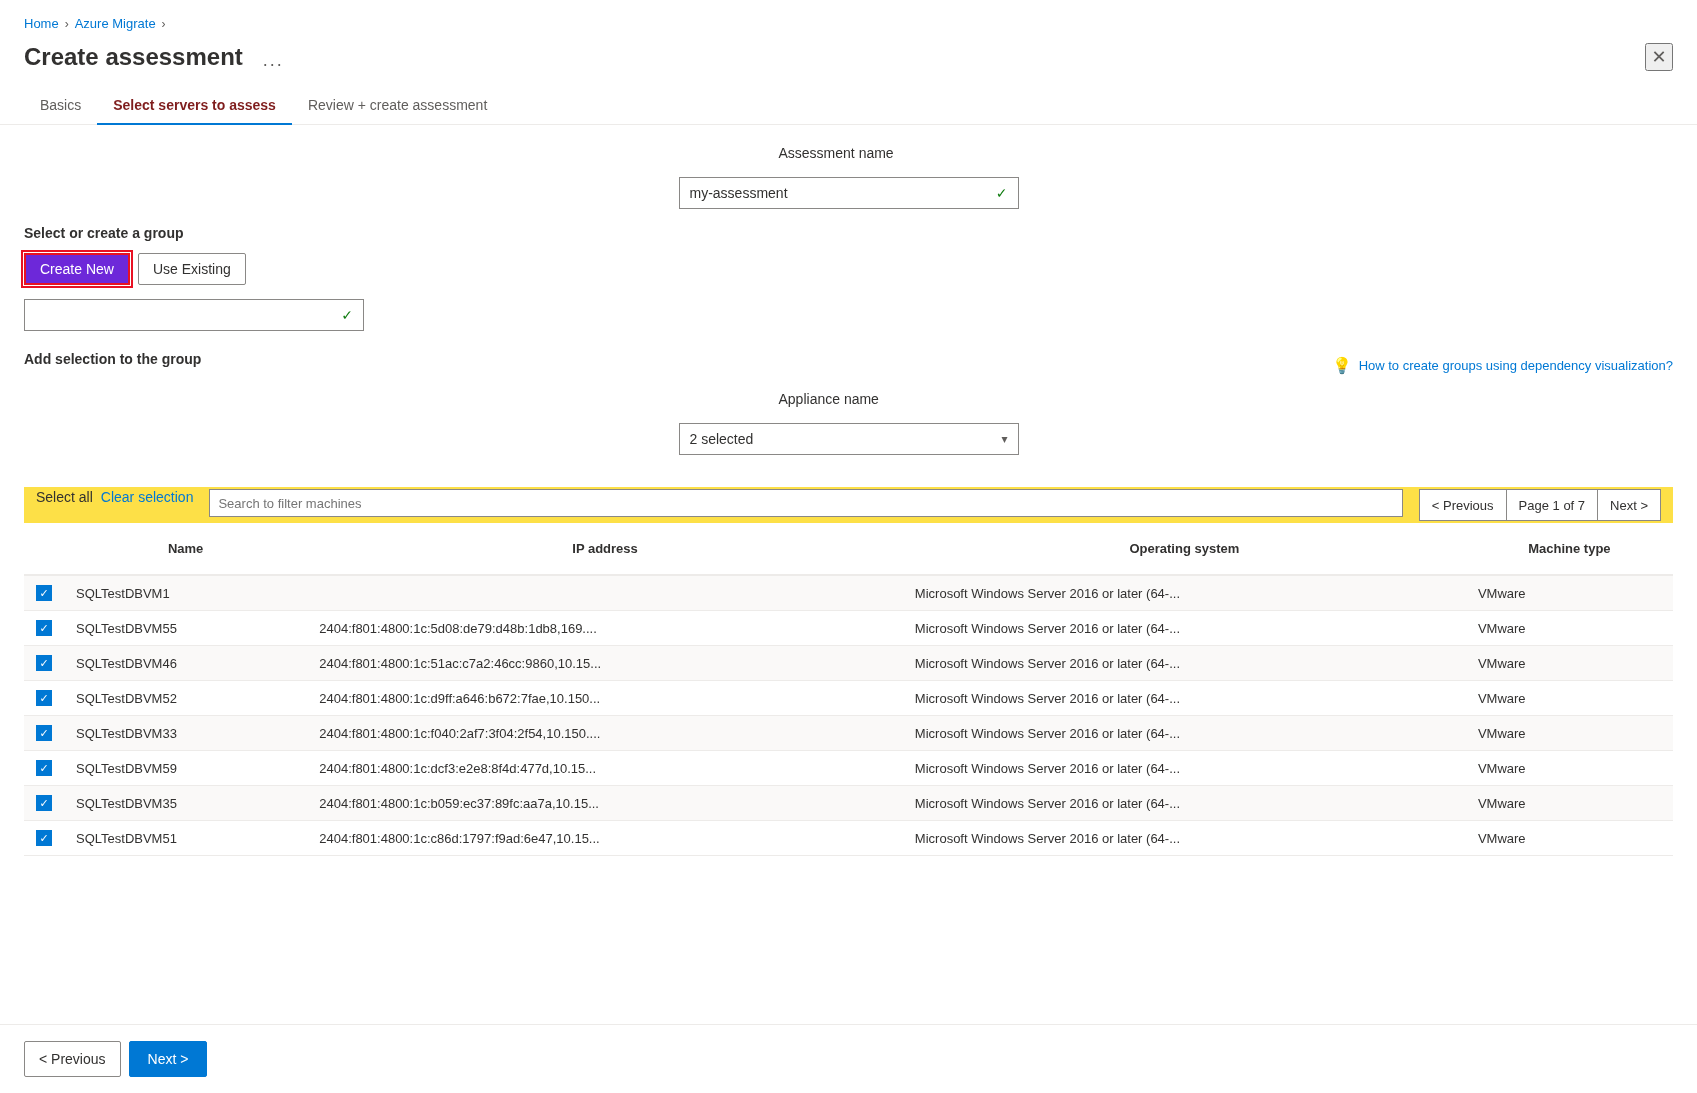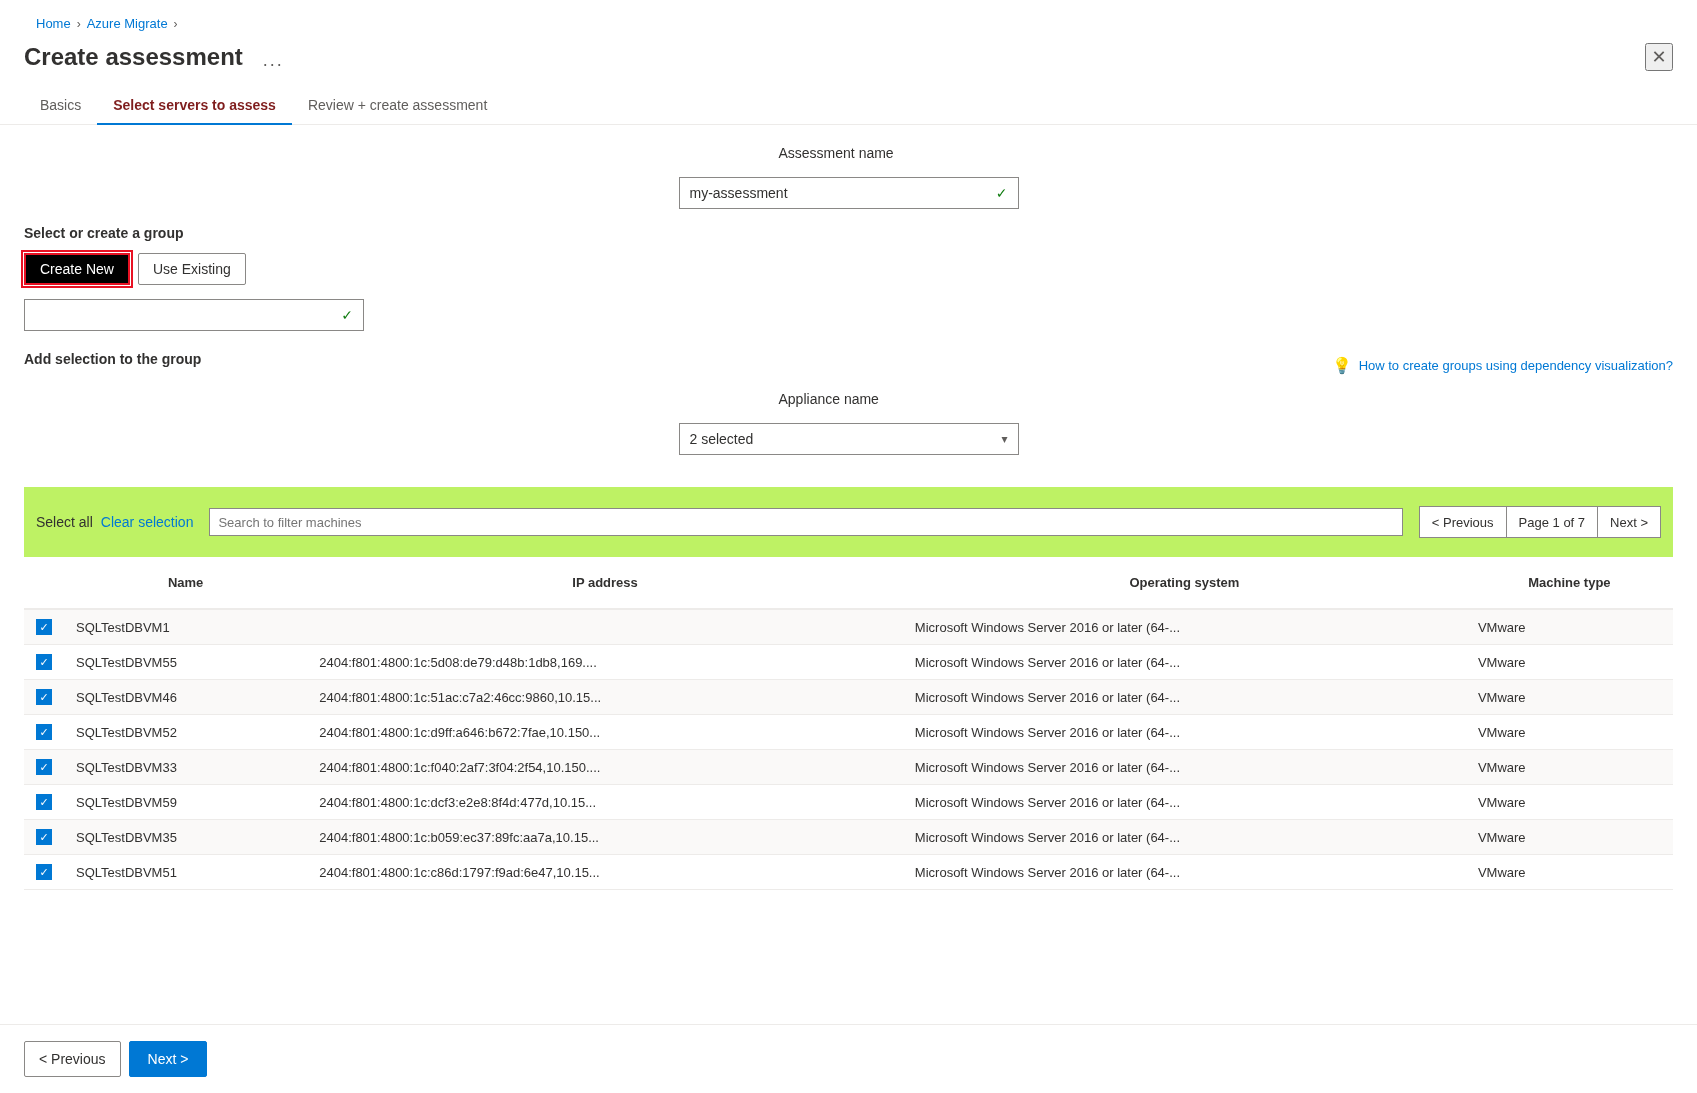--- a/index.html
+++ b/index.html
@@ -18,21 +18,21 @@
       background: #fff;
       position: relative;
       display: flex;
       flex-direction: column;
     }
 
     
     .breadcrumb {
       display: flex;
       align-items: flex-end;
-      padding: 16px 24px 8px 36px;
+      padding: 16px 24px 8px 24px;
       font-size: 13px;
       color: #0078d4;
       gap: 6px;
     }
     .breadcrumb-separator {
       color: #605e5c;
       font-size: 12px;
     }
     .breadcrumb-item {
       color: #0078d4;
@@ -144,21 +144,21 @@
     }
 
     
     .btn-group {
       display: flex;
       align-items: center;
       gap: 8px;
       margin-bottom: 14px;
     }
     .btn-primary {
-      background: #000000;
+      background: #6d28d9;
       color: #fff;
       border: 2px solid #e81123;
       padding: 5px 14px;
       font-size: 14px;
       cursor: pointer;
       height: 32px;
       display: flex;
       align-items: center;
       outline: 2px solid #e81123;
       outline-offset: 1px;
@@ -241,23 +241,22 @@
       color: #323130;
     }
     .dropdown-arrow {
       color: #605e5c;
       font-size: 12px;
     }
 
     
     .table-toolbar {
       display: flex;
-      align-items: center;
-      background: #bef264;
-      padding: 19px 12px;
+      background: #fde047;
+      padding: 2px 12px;
       gap: 0;
       margin-bottom: 0;
     }
     .select-all-link {
       color: #323130;
       font-size: 14px;
       cursor: pointer;
       margin-right: 8px;
     }
     .clear-selection-link {

